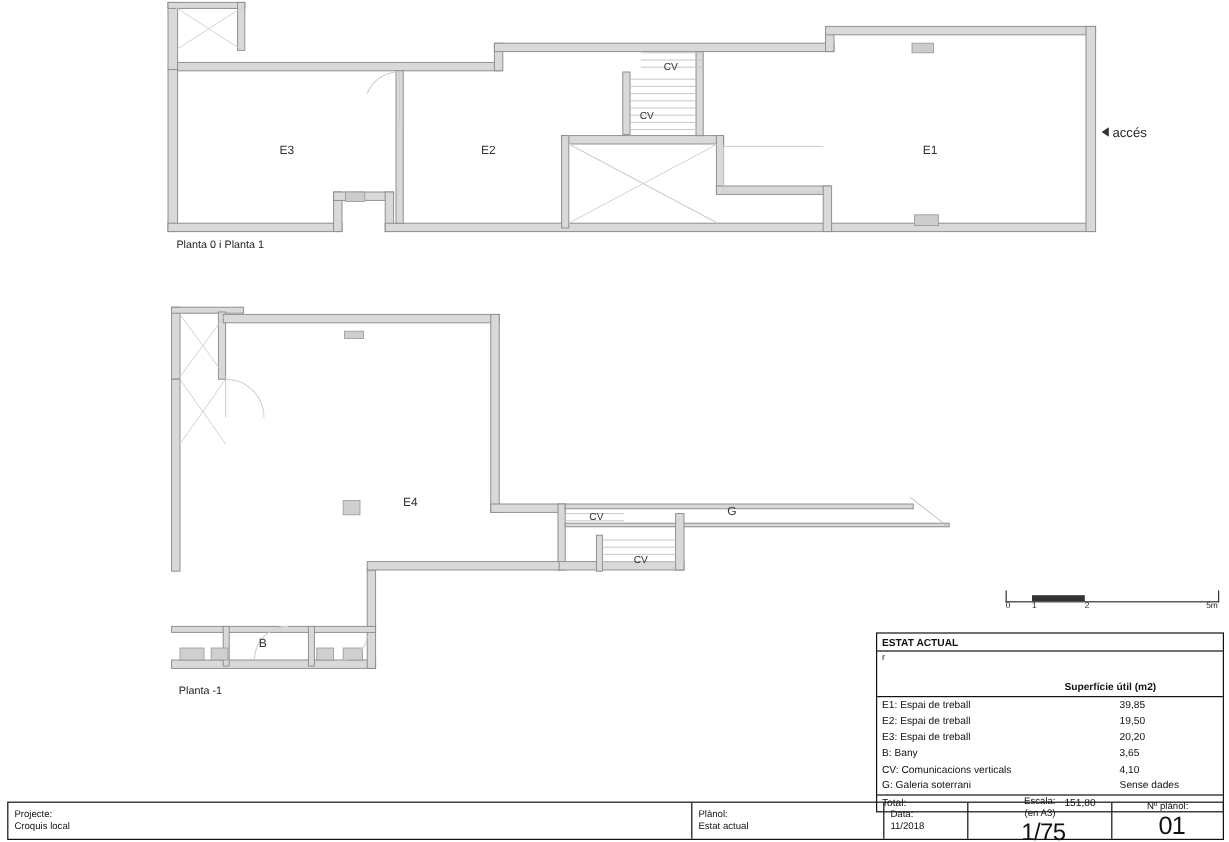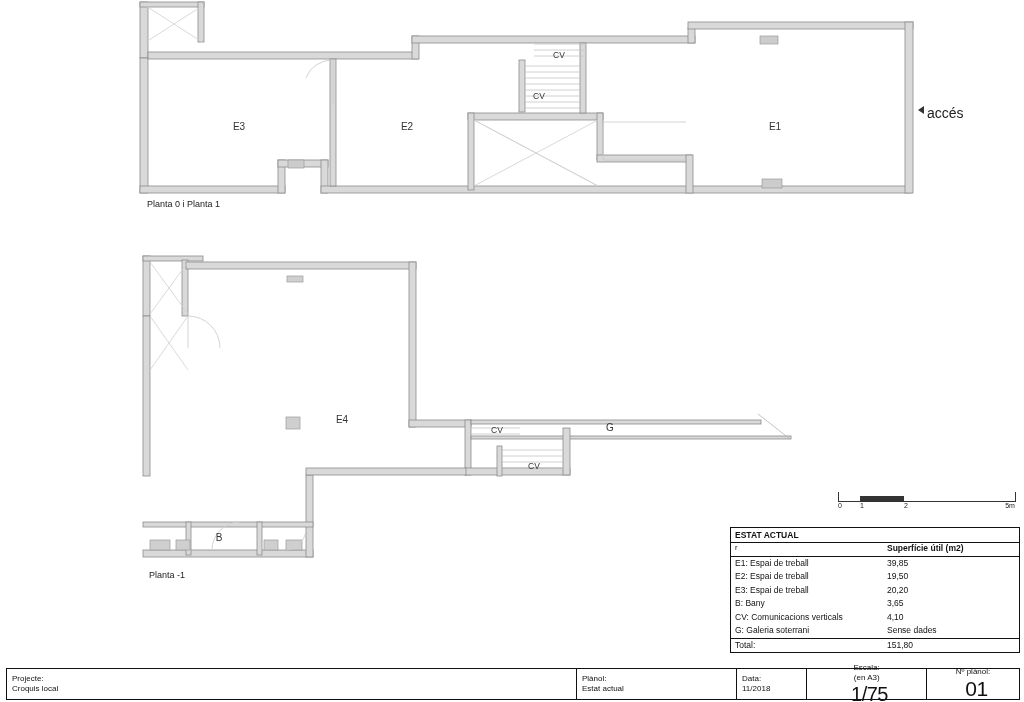--- a/index.html
+++ b/index.html
@@ -34,21 +34,21 @@
   }
   .cv-label {
     position: absolute;
     font-size: 8.5px;
     color: #333;
     white-space: nowrap;
     transform: translate(-50%, -50%);
   }
   .access-label {
     position: absolute;
-    font-size: 14px;
+    font-size: 11px;
     color: #222;
     white-space: nowrap;
   }
   .access-arrow {
     position: absolute;
     width: 0;
     height: 0;
     border-top: 4px solid transparent;
     border-bottom: 4px solid transparent;
     border-right: 6px solid #333;
@@ -102,25 +102,26 @@
     border-bottom: 1px solid #111;
     font-size: 8.5px;
   }
   #area-table .tbl-sub {
     display: flex;
     border-bottom: 1px solid #111;
     padding: 1px 4px 2px 4px;
     line-height: 1.15;
   }
   #area-table .tbl-sub .c1 { width: 152px; font-size: 7.5px; }
-  #area-table .tbl-sub .c2 { flex: 1; font-weight: bold; font-size: 8.5px; }
+  #area-table .tbl-sub .c2 { flex: 1; font-weight: bold; font-size: 8.5px; margin-top: 24px; }
   #area-table .tbl-row {
     display: flex;
     padding: 1px 4px;
     line-height: 1.35;
+    gap: 46px;
   }
   #area-table .tbl-row .c1 { width: 152px; }
   #area-table .tbl-row .c2 { flex: 1; }
   #area-table .tbl-total {
     display: flex;
     padding: 1px 4px;
     border-top: 1px solid #111;
     line-height: 1.35;
   }
   #area-table .tbl-total .c1 { width: 152px; }

